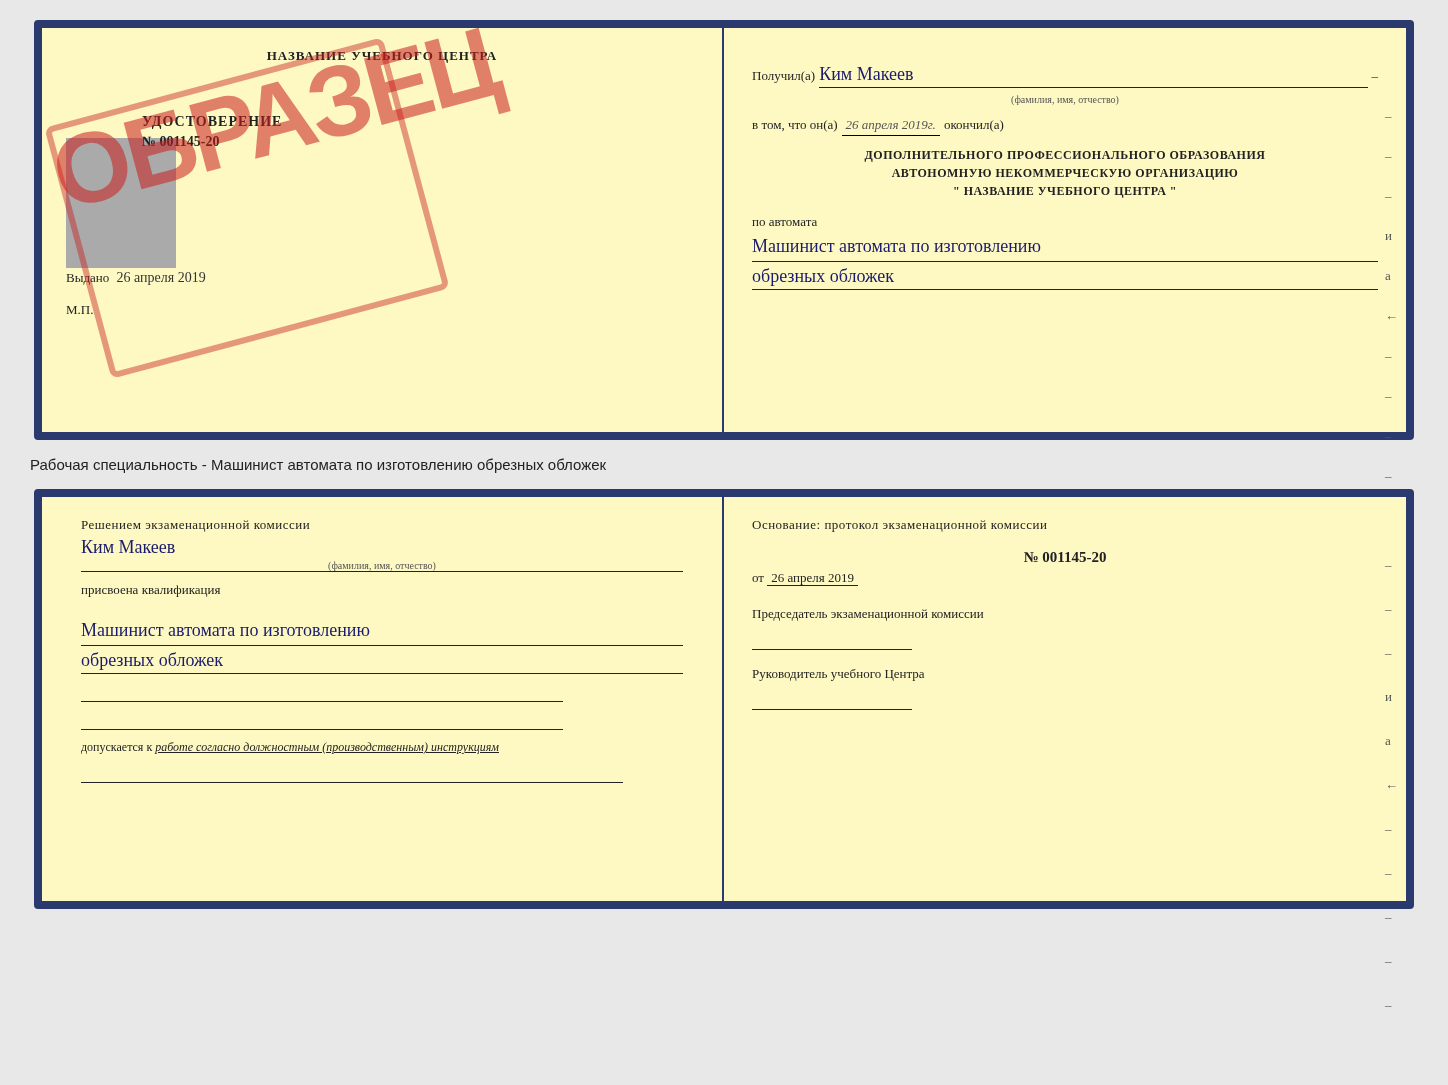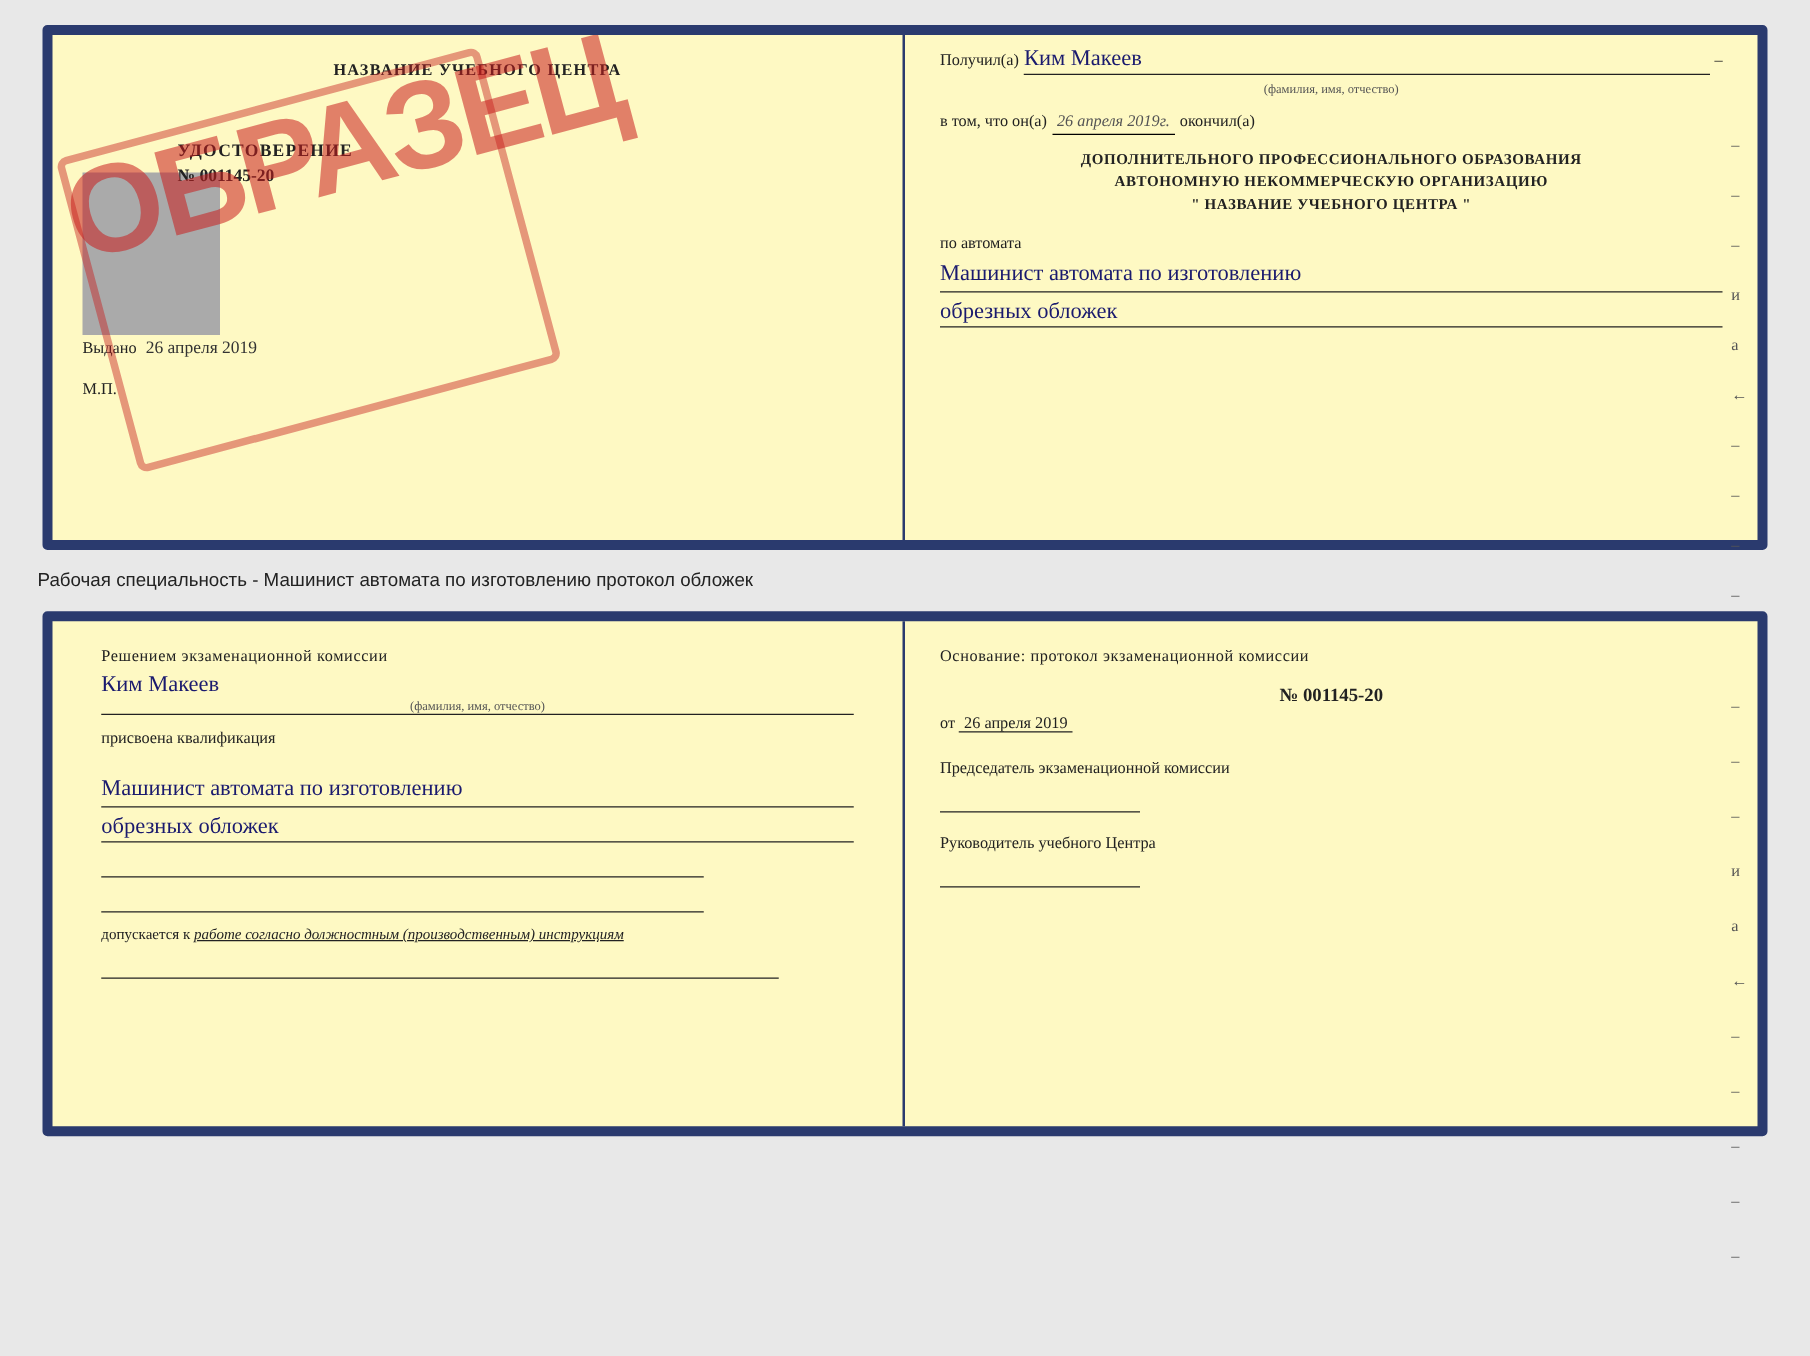--- a/index.html
+++ b/index.html
@@ -28,21 +28,21 @@
     .doc-left {
       width: 50%;
       border-right: 2px solid #2a3a6e;
       padding: 20px 24px;
       position: relative;
       overflow: hidden;
     }
 
     .doc-right {
       width: 50%;
-      padding: 8px 28px;
+      padding: 36px 28px;
       position: relative;
     }
 
     
     .school-title {
       text-align: center;
       font-size: 13px;
       font-weight: bold;
       letter-spacing: 1px;
       color: #222;
@@ -424,21 +424,21 @@
       <span>а</span>
       <span>←</span>
       <span>–</span>
       <span>–</span>
       <span>–</span>
       <span>–</span>
     </div>
   </div>
 </div>
 
-<div class="caption-text">Рабочая специальность - Машинист автомата по изготовлению протокол обложек</div>
+<div class="caption-text">Рабочая специальность - Машинист автомата по изготовлению обрезных обложек</div>
 
 <div class="document-pair">
 
   <div class="bottom-left">
     <div class="resheniem-text">Решением экзаменационной комиссии</div>
     <div class="kim-makeev-bottom">Ким Макеев</div>
     <div class="fio-underline">(фамилия, имя, отчество)</div>
 
     <div class="prisvoyena-label">присвоена квалификация</div>
     <div class="kvali-handwritten">Машинист автомата по изготовлению</div>

